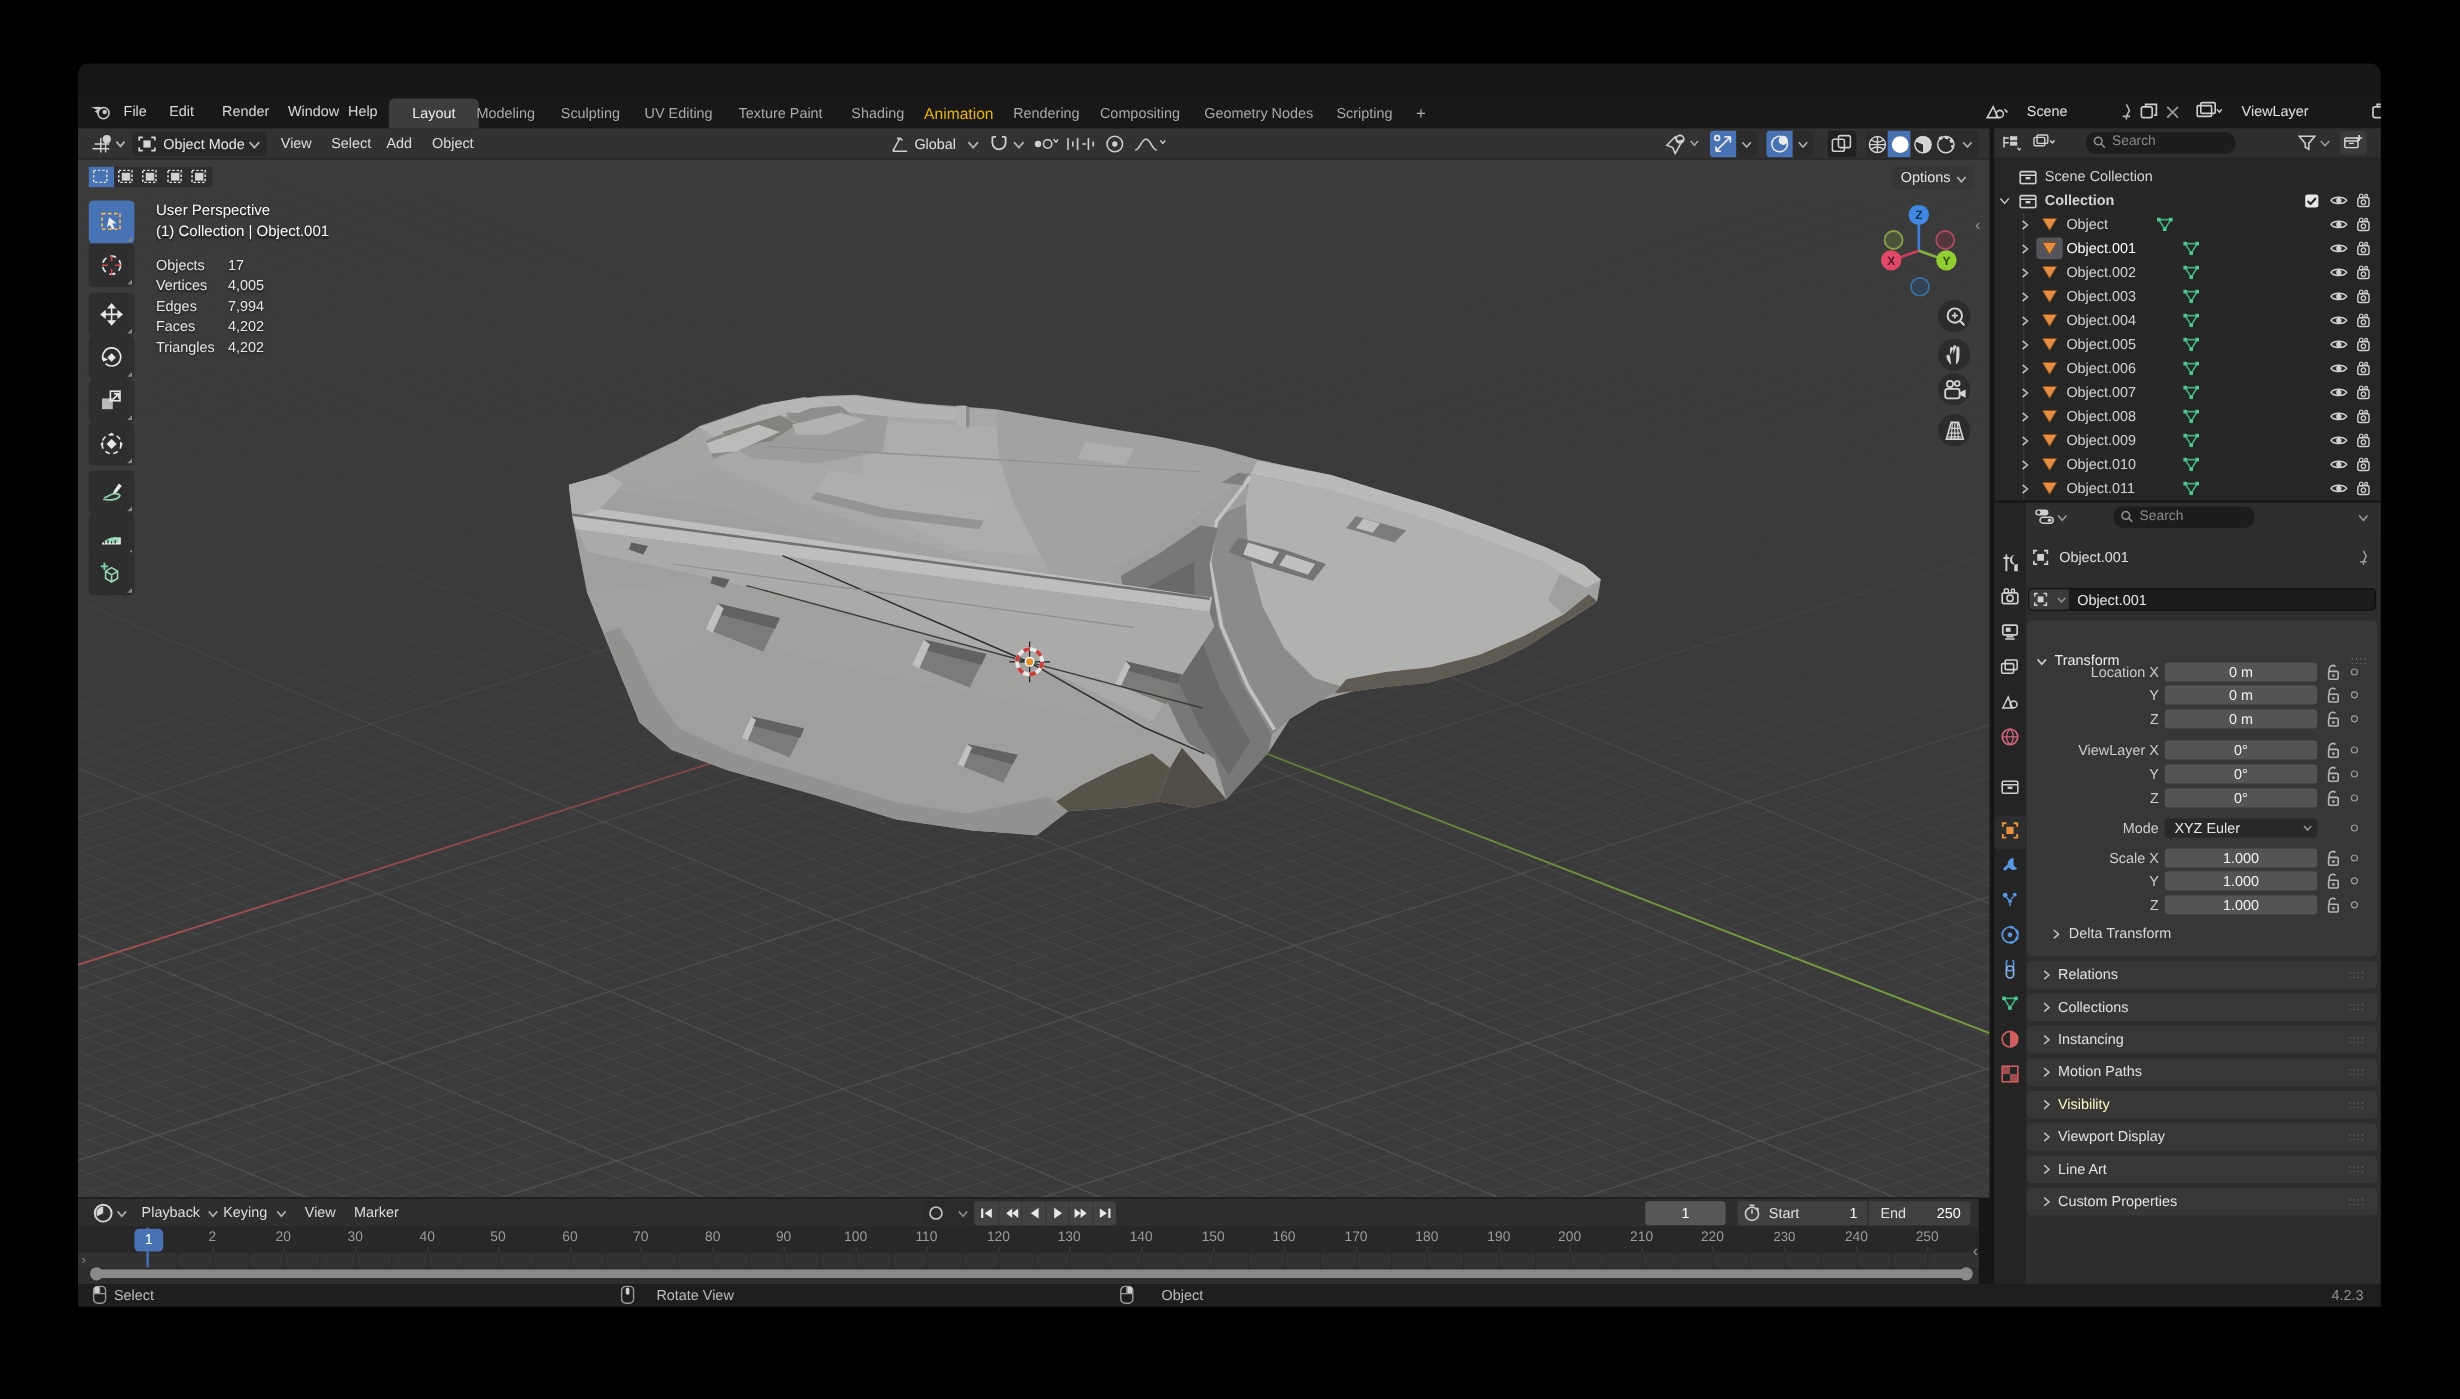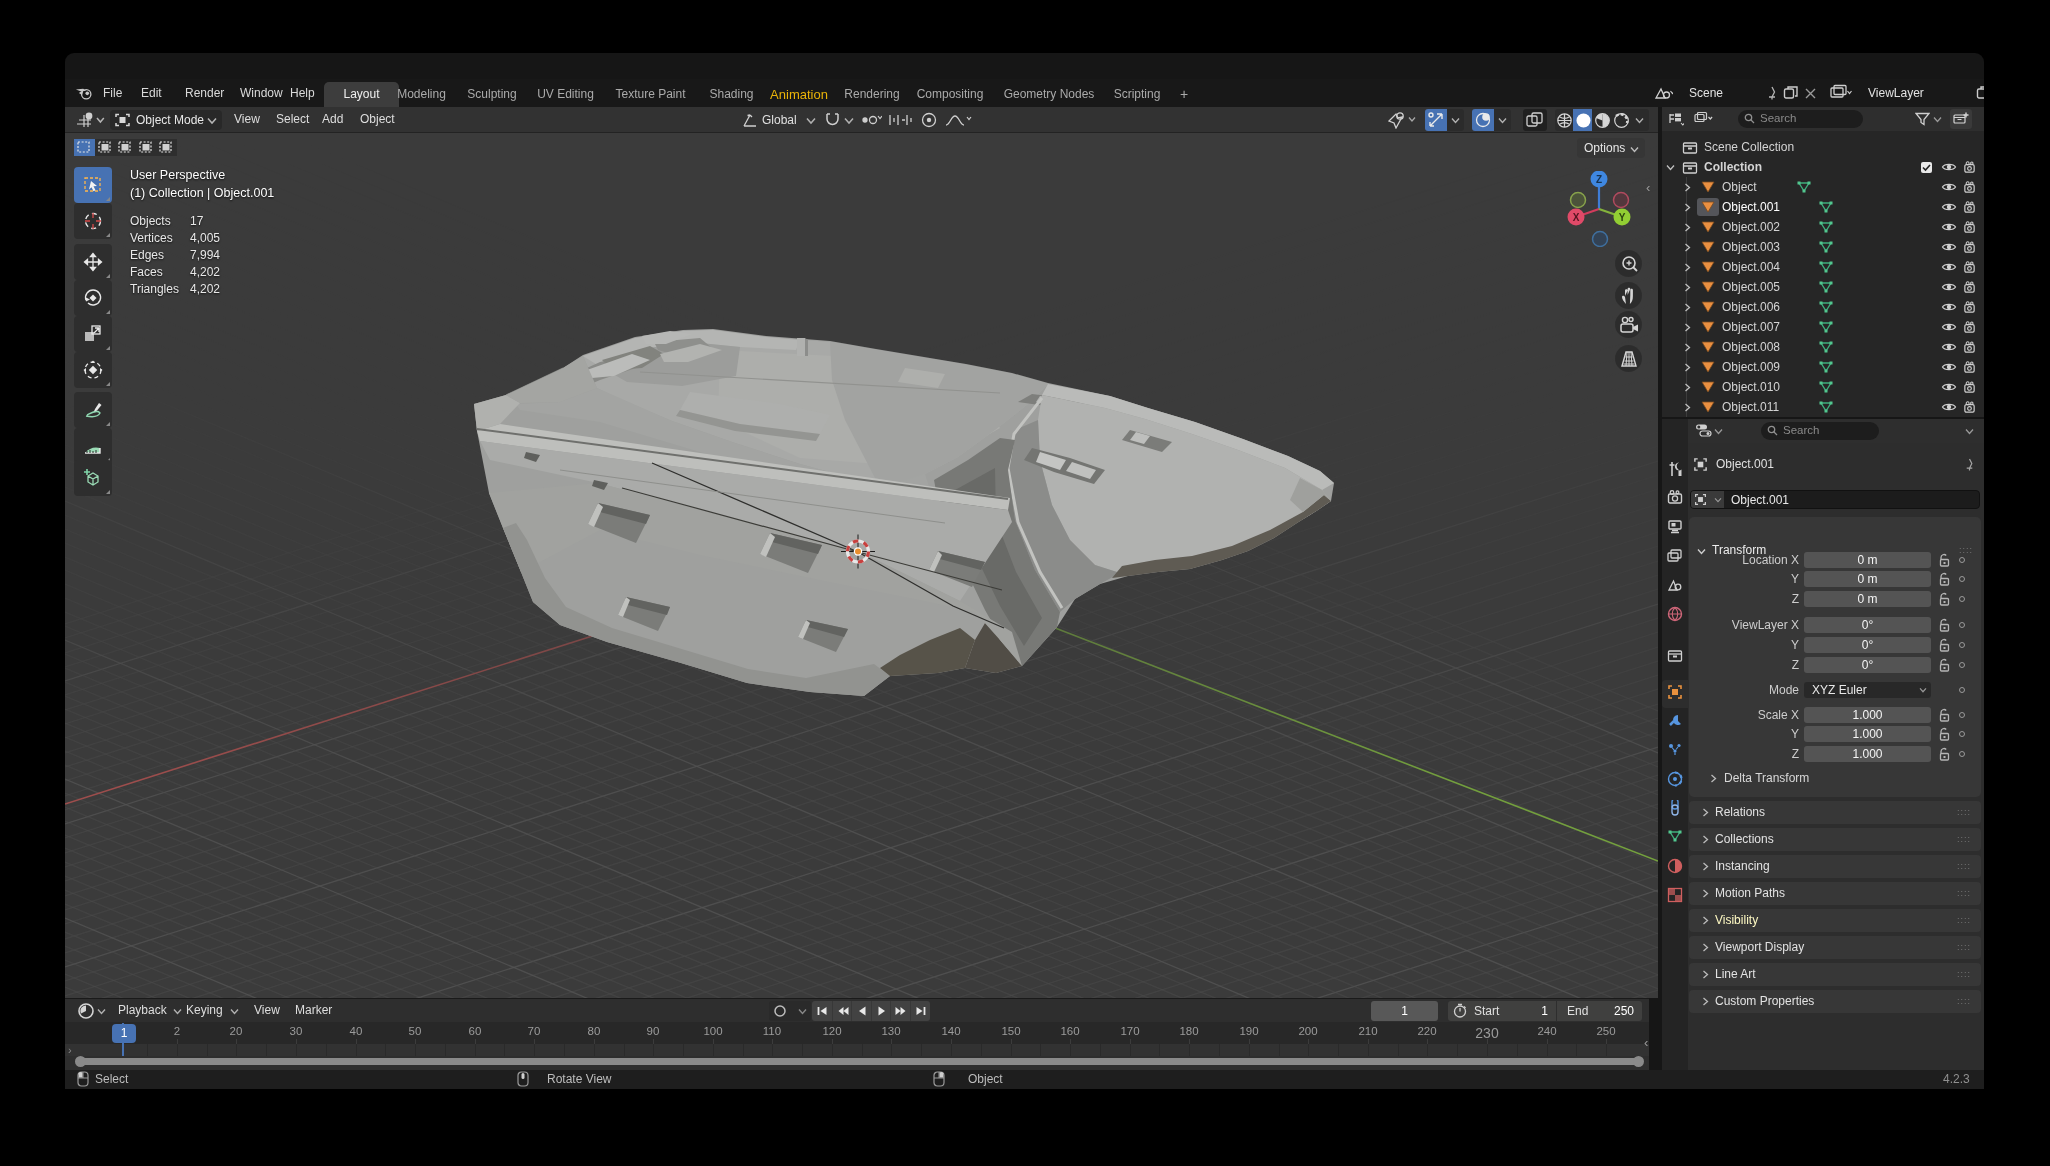--- a/index.html
+++ b/index.html
@@ -683,21 +683,21 @@
         <div style="position:absolute;left:1104px;top:3px;width:40px;text-align:center;font-size:11.5px;color:#9b9b9b;">180</div>
         <div style="position:absolute;left:1124px;bottom:0;width:1px;height:5px;background:#3c3c3c;"></div>
         <div style="position:absolute;left:1164px;top:3px;width:40px;text-align:center;font-size:11.5px;color:#9b9b9b;">190</div>
         <div style="position:absolute;left:1184px;bottom:0;width:1px;height:5px;background:#3c3c3c;"></div>
         <div style="position:absolute;left:1223px;top:3px;width:40px;text-align:center;font-size:11.5px;color:#9b9b9b;">200</div>
         <div style="position:absolute;left:1243px;bottom:0;width:1px;height:5px;background:#3c3c3c;"></div>
         <div style="position:absolute;left:1283px;top:3px;width:40px;text-align:center;font-size:11.5px;color:#9b9b9b;">210</div>
         <div style="position:absolute;left:1303px;bottom:0;width:1px;height:5px;background:#3c3c3c;"></div>
         <div style="position:absolute;left:1342px;top:3px;width:40px;text-align:center;font-size:11.5px;color:#9b9b9b;">220</div>
         <div style="position:absolute;left:1362px;bottom:0;width:1px;height:5px;background:#3c3c3c;"></div>
-        <div style="position:absolute;left:1402px;top:3px;width:40px;text-align:center;font-size:14px;color:#9b9b9b;">230</div>
+        <div style="position:absolute;left:1402px;top:3px;width:40px;text-align:center;font-size:11px;color:#9b9b9b;">230</div>
         <div style="position:absolute;left:1422px;bottom:0;width:1px;height:5px;background:#3c3c3c;"></div>
         <div style="position:absolute;left:1462px;top:3px;width:40px;text-align:center;font-size:11.5px;color:#9b9b9b;">240</div>
         <div style="position:absolute;left:1482px;bottom:0;width:1px;height:5px;background:#3c3c3c;"></div>
         <div style="position:absolute;left:1521px;top:3px;width:40px;text-align:center;font-size:11.5px;color:#9b9b9b;">250</div>
         <div style="position:absolute;left:1541px;bottom:0;width:1px;height:5px;background:#3c3c3c;"></div>
       </div>
       <div class="abs" style="left:0;top:46px;width:1584px;height:12px;background:#323232;">
         <div style="position:absolute;left:82px;top:0;width:1px;height:12px;background:#2a2a2a;"></div>
         <div style="position:absolute;left:112px;top:0;width:1px;height:12px;background:#2a2a2a;"></div>
         <div style="position:absolute;left:142px;top:0;width:1px;height:12px;background:#2a2a2a;"></div>

